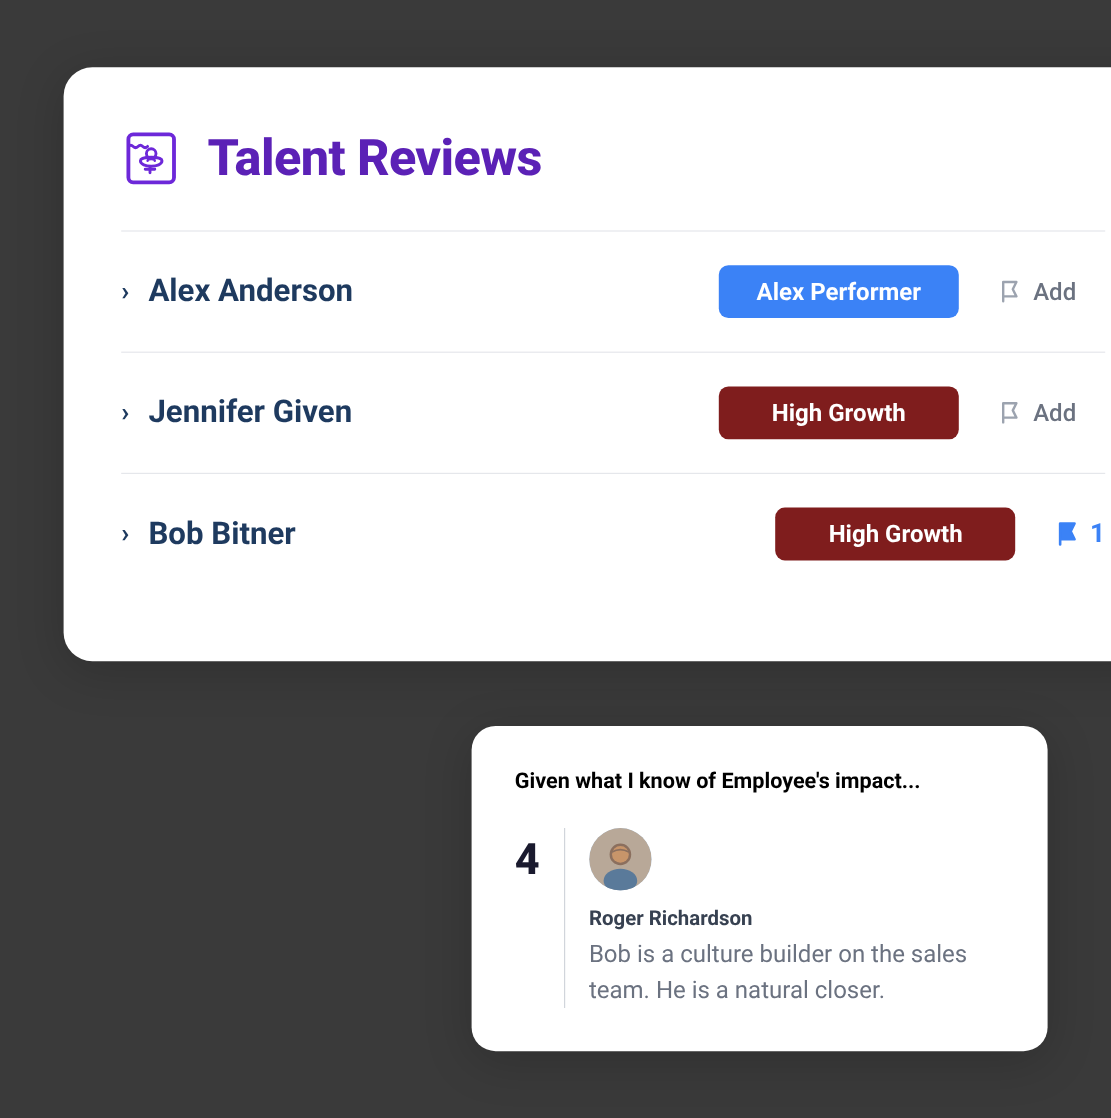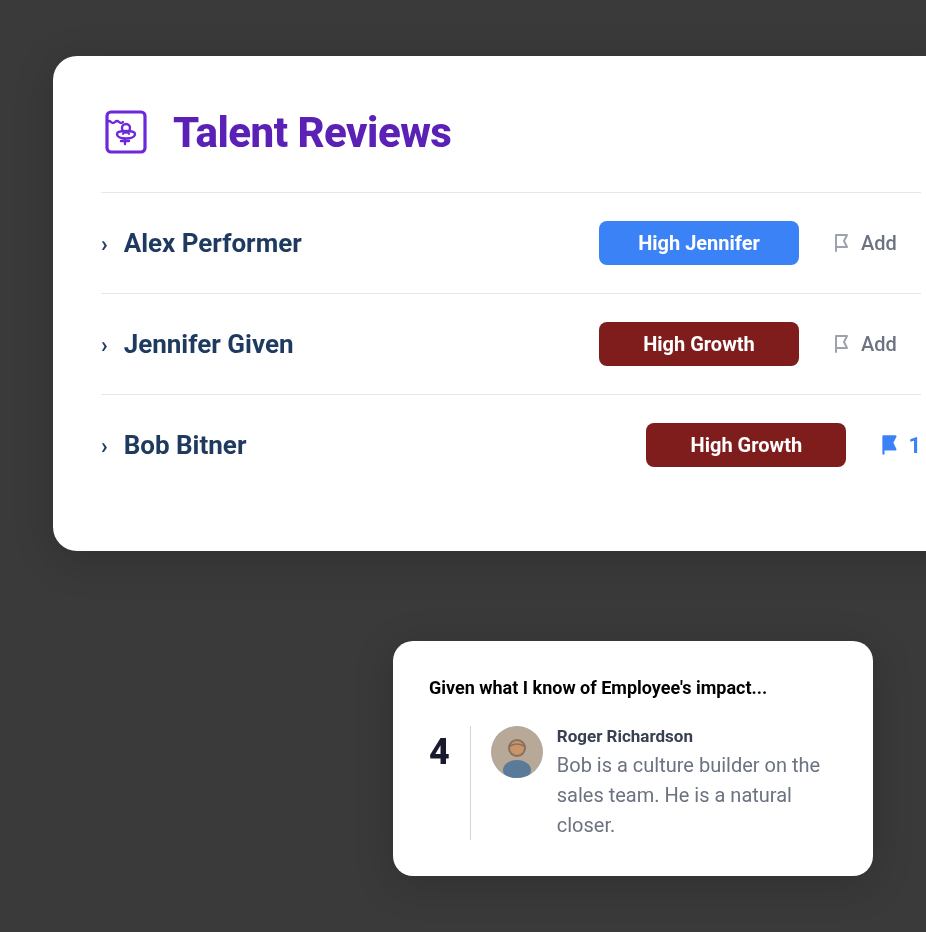--- a/index.html
+++ b/index.html
@@ -180,20 +180,21 @@
     .popup-divider {
       width: 1px;
       background: #d1d5db;
       align-self: stretch;
       margin-right: 20px;
       flex-shrink: 0;
     }
 
     .popup-reviewer {
       display: flex;
+      flex-direction: column;
       align-items: flex-start;
       gap: 14px;
     }
 
     .avatar {
       width: 52px;
       height: 52px;
       border-radius: 50%;
       background: #b5c4d4;
       flex-shrink: 0;
@@ -239,22 +240,22 @@
         </svg>
       </div>
       <h1 class="header-title">Talent Reviews</h1>
     </div>
 
     <div class="divider"></div>
 
     <div id="employee-list">
         <div class="employee-row">
           <span class="chevron">›</span>
-          <span class="employee-name">Alex Performer</span>
-          <span class="badge badge-blue">High Jennifer</span>
+          <span class="employee-name">Alex Anderson</span>
+          <span class="badge badge-blue">Alex Performer</span>
           <div class="flag-action">
         <svg viewBox="0 0 22 22" fill="none" xmlns="http://www.w3.org/2000/svg">
           <path d="M5 3 L5 19 M5 3 L16 3 L13 9 L16 15 L5 15" stroke="#9ca3af" stroke-width="2" stroke-linecap="round" stroke-linejoin="round" fill="none"></path>
         </svg>
         <span>Add</span>
       </div>
         </div>
         <div class="divider"></div>
         <div class="employee-row">
           <span class="chevron">›</span>

